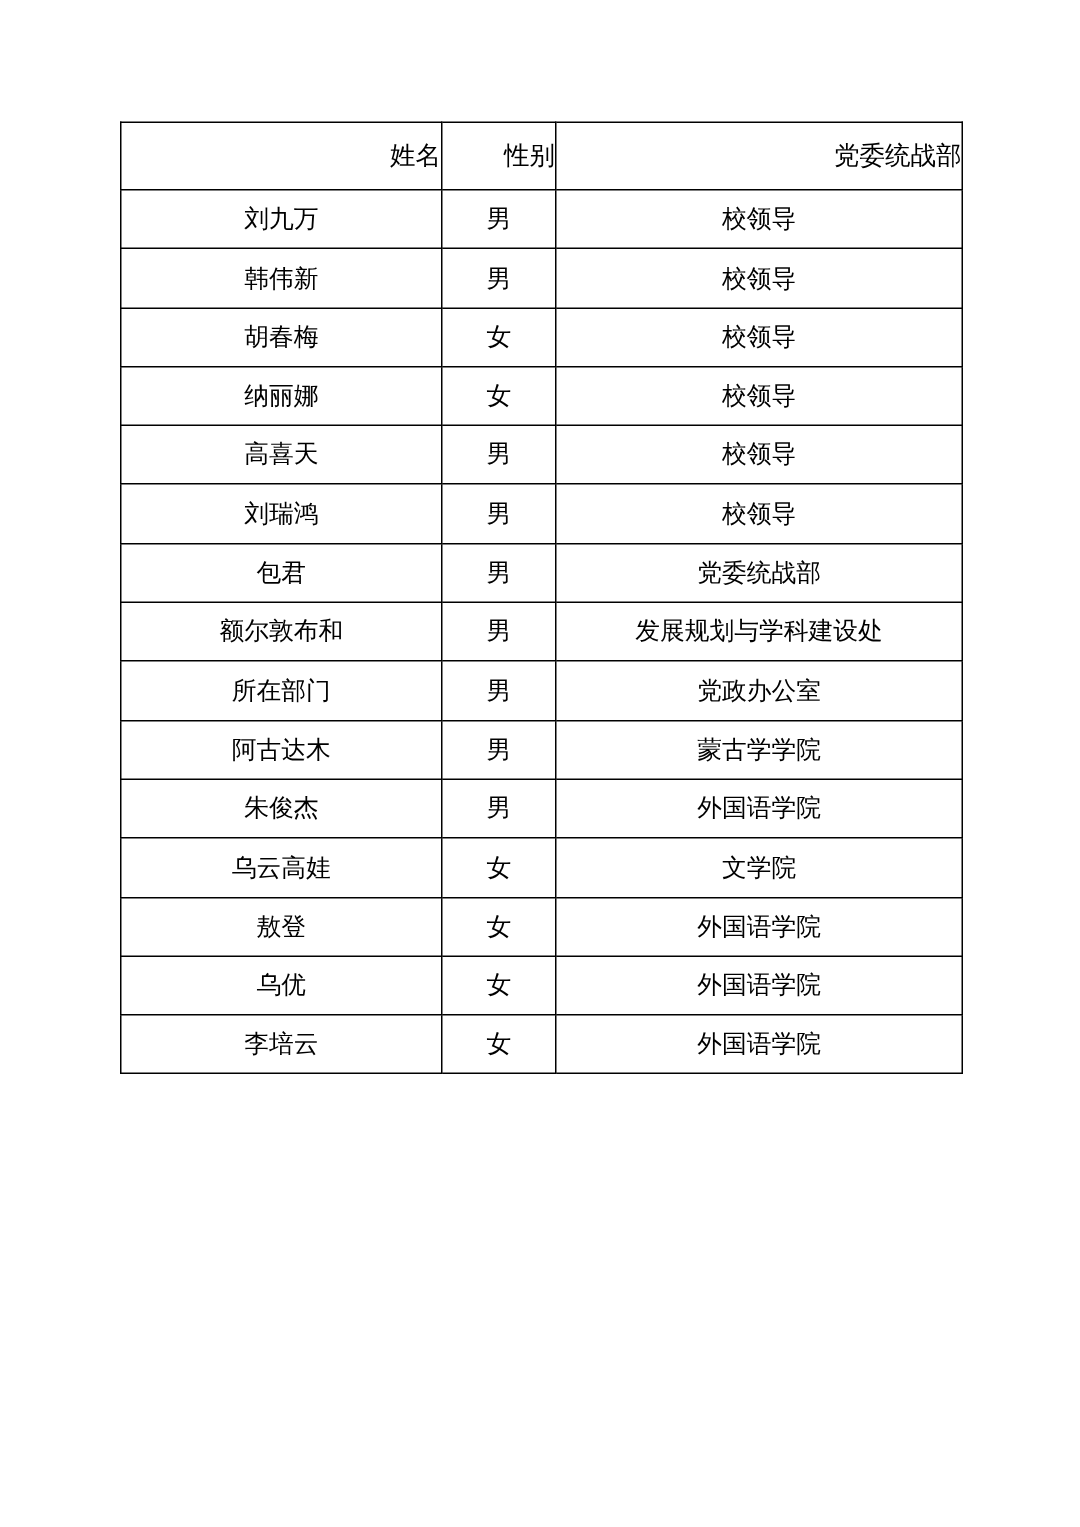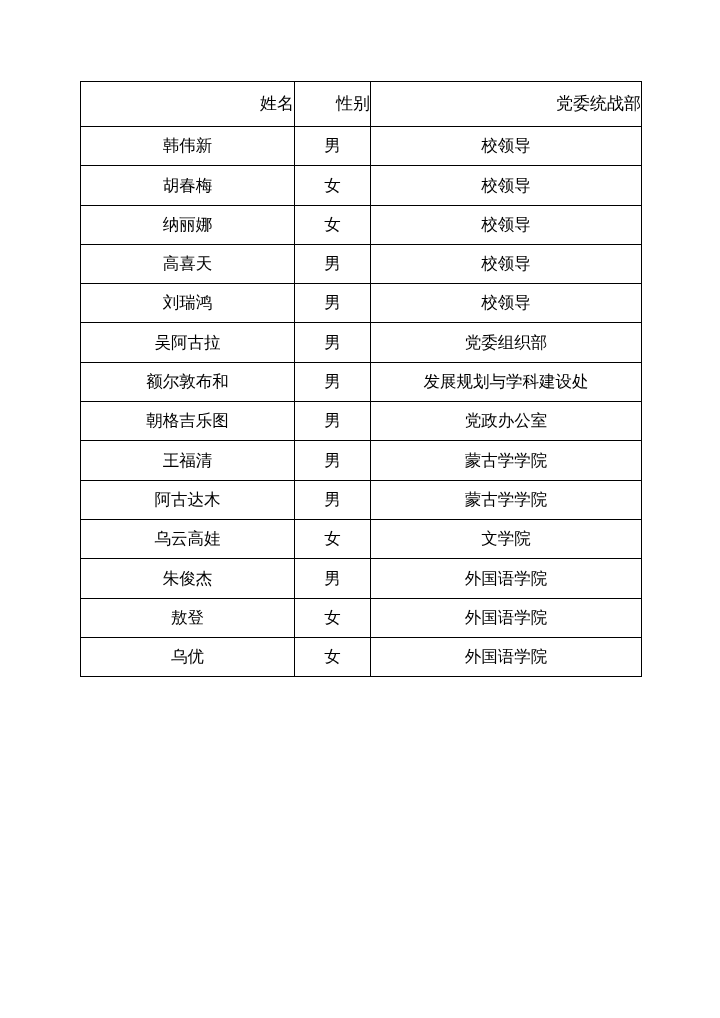--- a/index.html
+++ b/index.html
@@ -68,20 +68,25 @@
       </colgroup>
       <thead>
         <tr>
           <th>姓名</th>
           <th>性别</th>
           <th>党委统战部</th>
         </tr>
       </thead>
       <tbody id="roster-body">
           <tr>
+            <td>刘九万</td>
+            <td>男</td>
+            <td>校领导</td>
+          </tr>
+          <tr>
             <td>韩伟新</td>
             <td>男</td>
             <td>校领导</td>
           </tr>
           <tr>
             <td>胡春梅</td>
             <td>女</td>
             <td>校领导</td>
           </tr>
           <tr>
@@ -93,60 +98,60 @@
             <td>高喜天</td>
             <td>男</td>
             <td>校领导</td>
           </tr>
           <tr>
             <td>刘瑞鸿</td>
             <td>男</td>
             <td>校领导</td>
           </tr>
           <tr>
-            <td>吴阿古拉</td>
+            <td>包君</td>
             <td>男</td>
-            <td>党委组织部</td>
+            <td>党委统战部</td>
           </tr>
           <tr>
             <td>额尔敦布和</td>
             <td>男</td>
             <td>发展规划与学科建设处</td>
           </tr>
           <tr>
-            <td>朝格吉乐图</td>
+            <td>所在部门</td>
             <td>男</td>
             <td>党政办公室</td>
-          </tr>
-          <tr>
-            <td>王福清</td>
-            <td>男</td>
-            <td>蒙古学学院</td>
           </tr>
           <tr>
             <td>阿古达木</td>
             <td>男</td>
             <td>蒙古学学院</td>
           </tr>
           <tr>
+            <td>朱俊杰</td>
+            <td>男</td>
+            <td>外国语学院</td>
+          </tr>
+          <tr>
             <td>乌云高娃</td>
             <td>女</td>
             <td>文学院</td>
-          </tr>
-          <tr>
-            <td>朱俊杰</td>
-            <td>男</td>
-            <td>外国语学院</td>
           </tr>
           <tr>
             <td>敖登</td>
             <td>女</td>
             <td>外国语学院</td>
           </tr>
           <tr>
             <td>乌优</td>
             <td>女</td>
             <td>外国语学院</td>
           </tr>
+          <tr>
+            <td>李培云</td>
+            <td>女</td>
+            <td>外国语学院</td>
+          </tr>
         </tbody>
     </table>
   </div>
 </div>
 
 </body></html>

